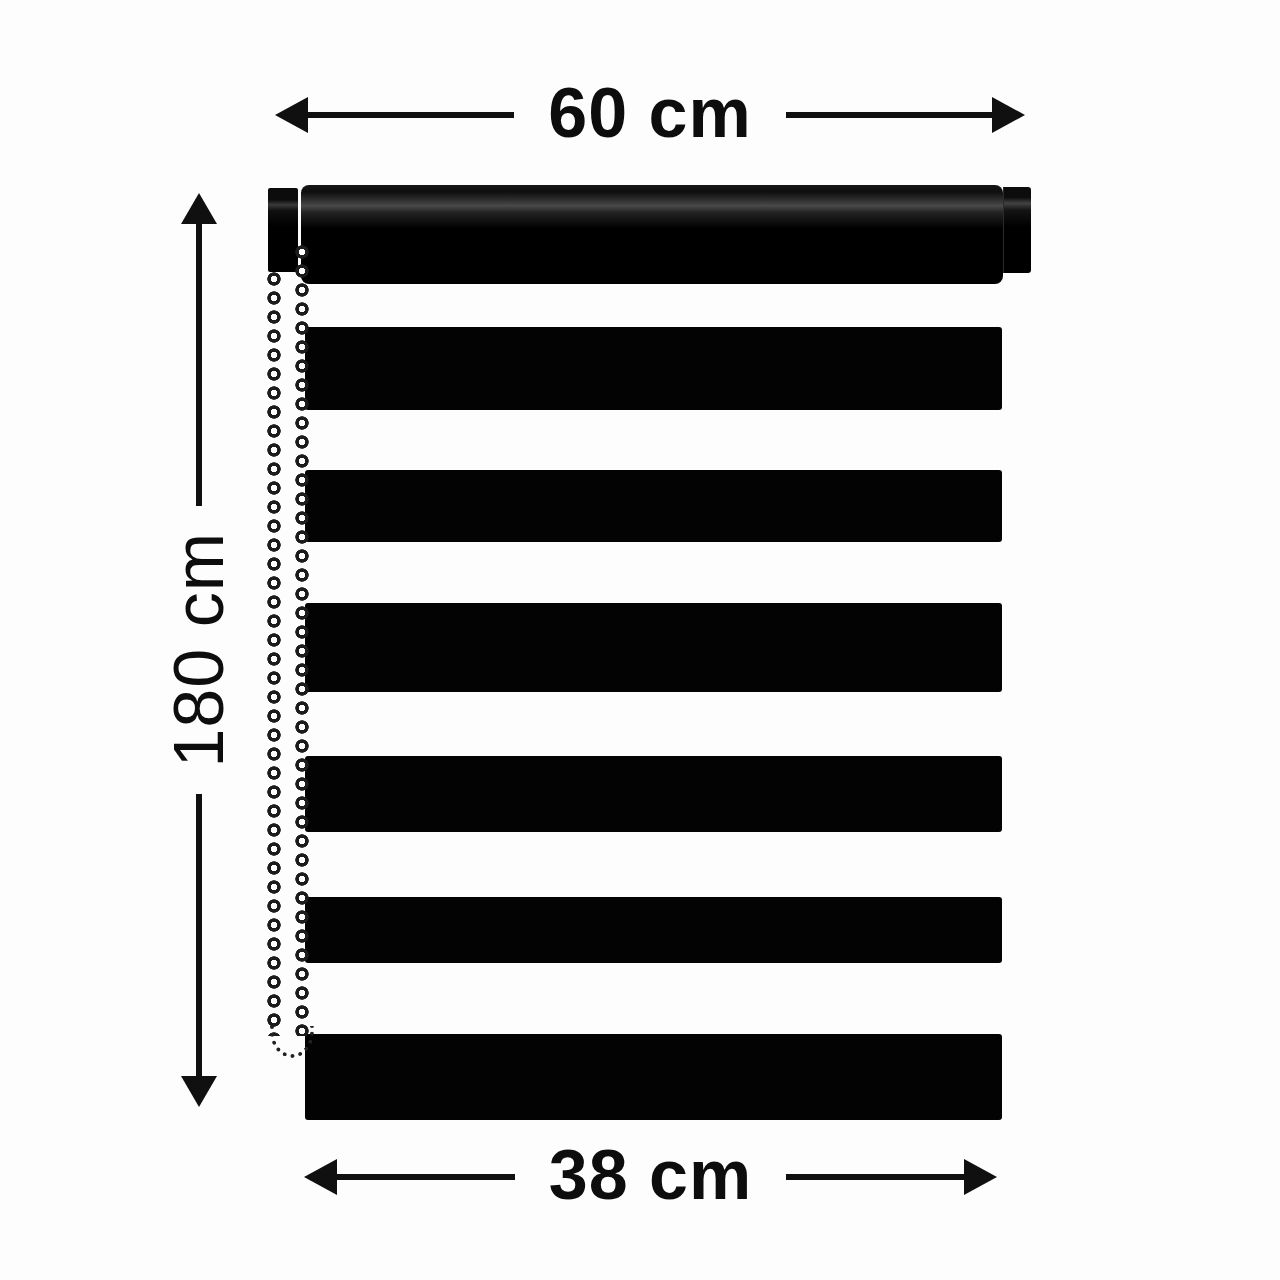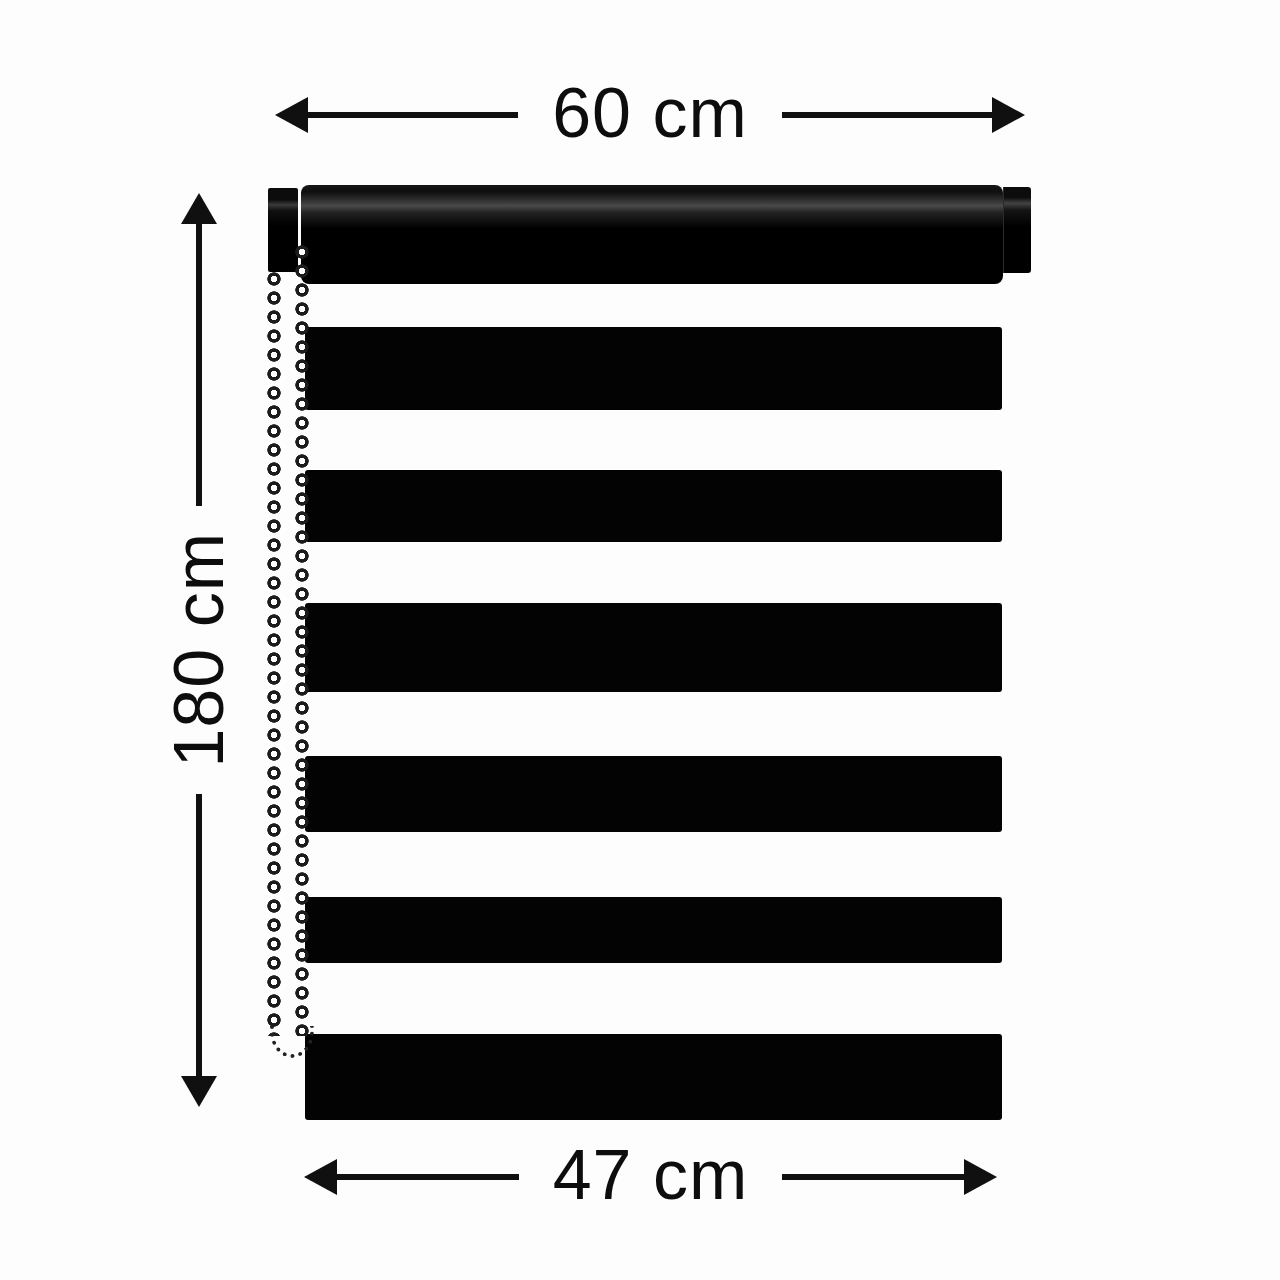--- a/index.html
+++ b/index.html
@@ -25,21 +25,21 @@
   .tri { width: 0; height: 0; flex: 0 0 auto; }
   .tri-left  { border-top: 18px solid transparent; border-bottom: 18px solid transparent; border-right: 33px solid #101010; }
   .tri-right { border-top: 18px solid transparent; border-bottom: 18px solid transparent; border-left: 33px solid #101010; }
   .tri-up    { border-left: 18px solid transparent; border-right: 18px solid transparent; border-bottom: 31px solid #101010; }
   .tri-down  { border-left: 18px solid transparent; border-right: 18px solid transparent; border-top: 31px solid #101010; }
   .dim-label {
     flex: 0 0 auto;
     font-size: 70px; line-height: 1; color: #0d0d0d;
     white-space: nowrap; letter-spacing: 1px;
   }
-  .h-arrow .dim-label { margin: 16px 34px; padding-bottom: 4px; }
+  .h-arrow .dim-label { margin: 16px 34px; padding-bottom: 4px; font-weight: bold; }
   .v-arrow .dim-label {
     margin: 26px 0;
     writing-mode: vertical-rl;
     transform: rotate(180deg);
   }
   .top-arrow    { left: 275px; top:  97px; width: 750px; }
   .bottom-arrow { left: 304px; top: 1159px; width: 693px; }
   .left-arrow   { left: 181px; top: 193px; height: 914px; }
 
   
@@ -120,18 +120,18 @@
   <div class="stripe s5"></div>
   <div class="stripe s6"></div>
 
   <div class="chain-strand strand-left"></div>
   <div class="chain-strand strand-right"></div>
   <div class="chain-loop"></div>
 
   <div class="h-arrow bottom-arrow">
     <span class="tri tri-left"></span>
     <span class="hline"></span>
-    <span class="dim-label">47 cm</span>
+    <span class="dim-label">38 cm</span>
     <span class="hline"></span>
     <span class="tri tri-right"></span>
   </div>
 
 </div>
 
 </body></html>

